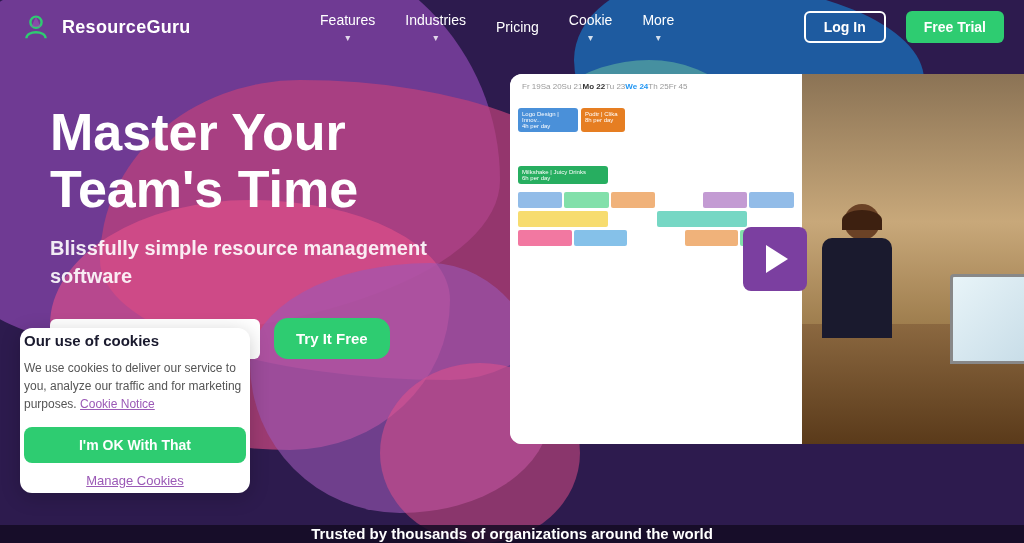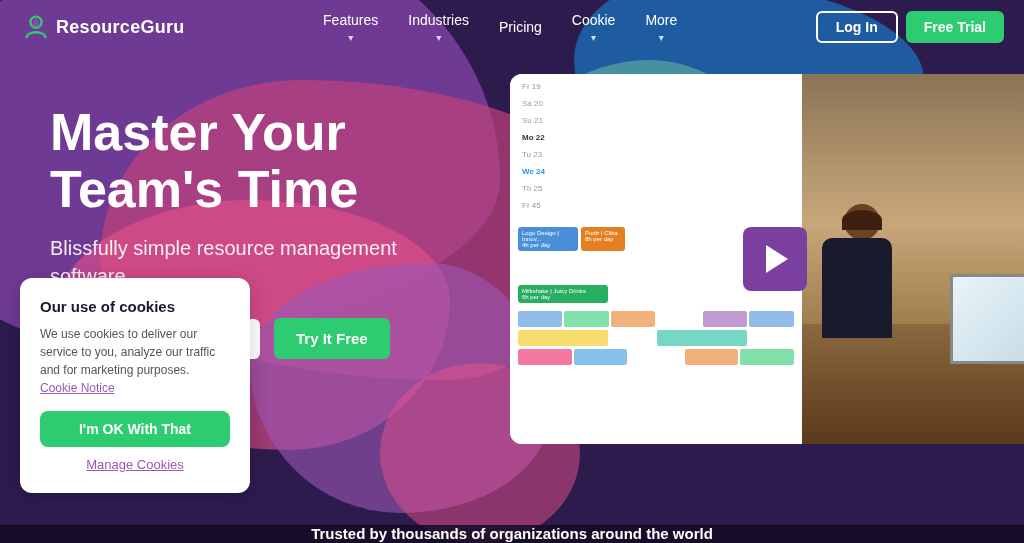--- a/index.html
+++ b/index.html
@@ -80,21 +80,21 @@
       align-items: center;
       justify-content: space-between;
       padding: 0 20px;
       height: 54px;
       background: transparent;
     }
 
     .logo-area {
       display: flex;
       align-items: center;
-      gap: 4px;
+      gap: 10px;
     }
 
     .logo-icon {
       width: 32px; height: 32px;
     }
 
     .logo-text {
       color: white;
       font-size: 18px;
       font-weight: 700;
@@ -121,21 +121,21 @@
     }
 
     .chevron {
       font-size: 10px;
       opacity: 0.8;
     }
 
     .nav-actions {
       display: flex;
       align-items: center;
-      gap: 8px;
+      gap: 20px;
       justify-content: flex-end;
     }
 
     .btn-login {
       background: transparent;
       border: 2px solid white;
       color: white;
       padding: 6px 18px;
       border-radius: 6px;
       font-size: 14px;
@@ -173,21 +173,21 @@
       color: white;
       font-size: 52px;
       font-weight: 800;
       line-height: 1.1;
       margin-bottom: 16px;
     }
 
     .hero-sub {
       color: rgba(255,255,255,0.9);
       font-size: 20px;
-      font-weight: 400;
+      font-weight: 700;
       margin-bottom: 28px;
       line-height: 1.4;
     }
 
     .hero-cta {
       display: flex;
       align-items: center;
       gap: 14px;
     }
 
@@ -199,21 +199,21 @@
       width: 210px;
       outline: none;
       color: #333;
     }
 
     .btn-try-free {
       background: #2ecc71;
       color: white;
       border: none;
       padding: 12px 22px;
-      border-radius: 6px;
+      border-radius: 14px;
       font-size: 15px;
       font-weight: 700;
       cursor: pointer;
       white-space: nowrap;
     }
 
     
     .video-area {
       flex: 0 0 530px;
       position: relative;
@@ -281,21 +281,21 @@
     }
 
     
     .cookie-banner {
       position: absolute;
       bottom: 50px;
       left: 20px;
       z-index: 20;
       background: white;
       border-radius: 12px;
-      padding: 20px;
+      padding: 4px;
       width: 230px;
       box-shadow: 0 4px 20px rgba(0,0,0,0.2);
     }
 
     .cookie-title {
       font-size: 15px;
       font-weight: 700;
       color: #1a1a2e;
       margin-bottom: 10px;
     }
@@ -416,21 +416,21 @@
     <div class="hero-cta">
       <input class="email-input" type="email" placeholder="Enter your email" style="">
       <button class="btn-try-free">Try It Free</button>
     </div>
   </div>
 
   <div class="video-area">
     <div class="video-mockup">
 
       <div class="schedule-panel">
-        <div style="font-size:8px;color:#999;margin-bottom:17px;display:flex;gap:8px;padding-left:4px;flex-direction:column;">
+        <div style="font-size:8px;color:#999;margin-bottom:17px;display:flex;gap:0;padding-left:4px;">
           <span>Fr 19</span>
             <span>Sa 20</span>
             <span>Su 21</span>
           <span style="color:#333;font-weight:700">Mo 22</span>
           <span>Tu 23</span>
           <span style="color:#2196f3;font-weight:700">We 24</span>
           <span>Th 25</span>
             <span>Fr 45</span>
         </div>
 

